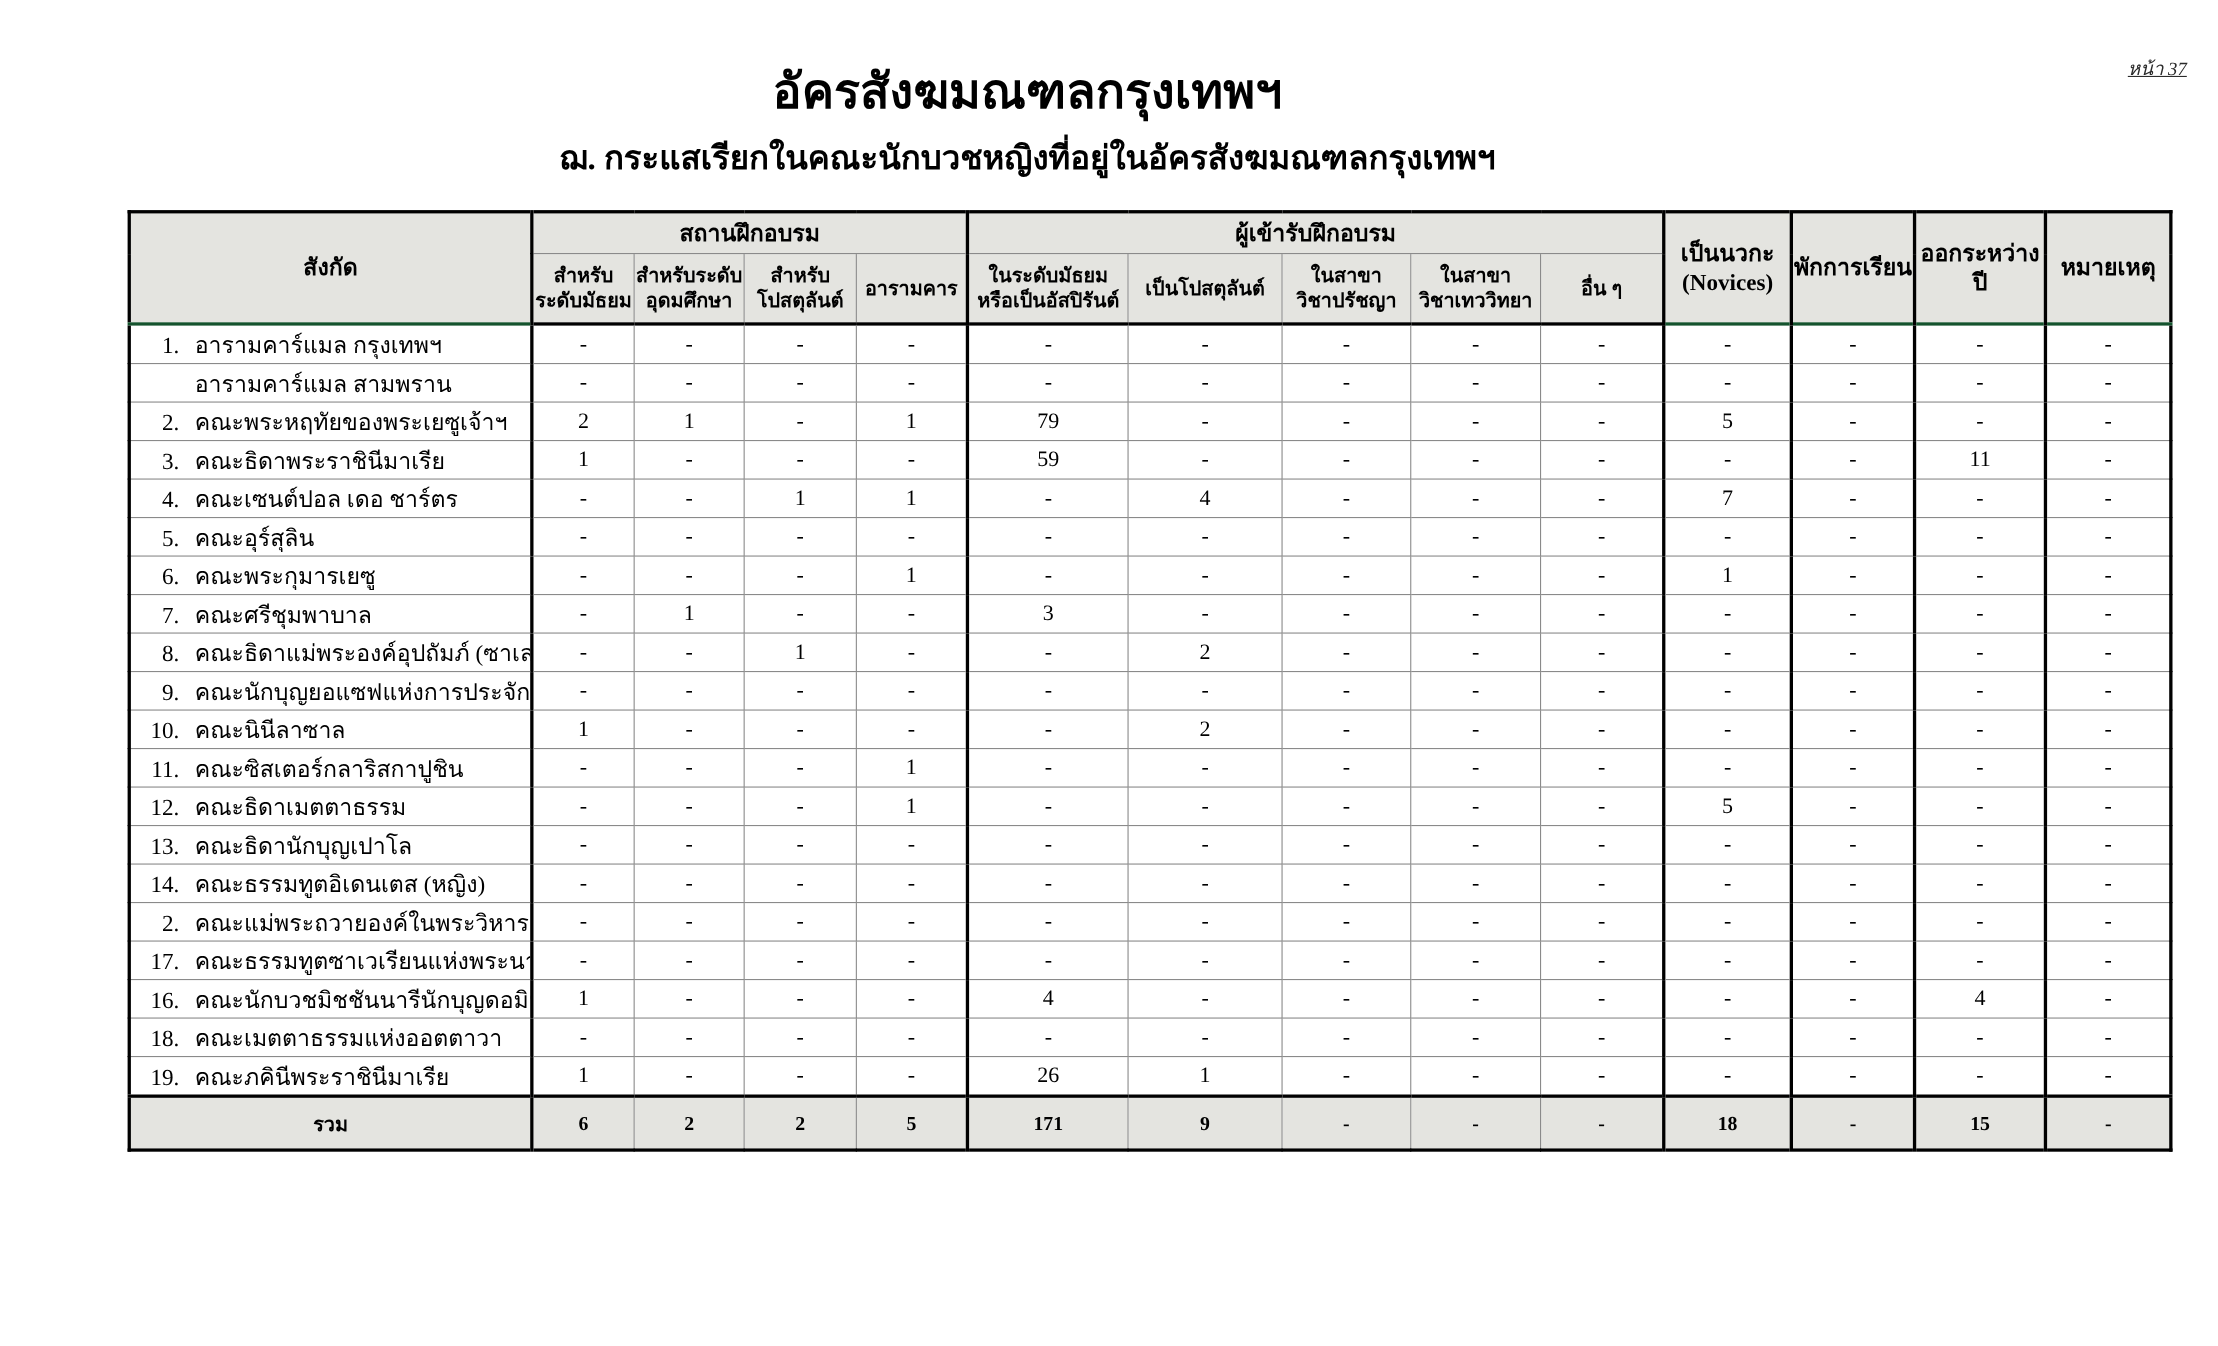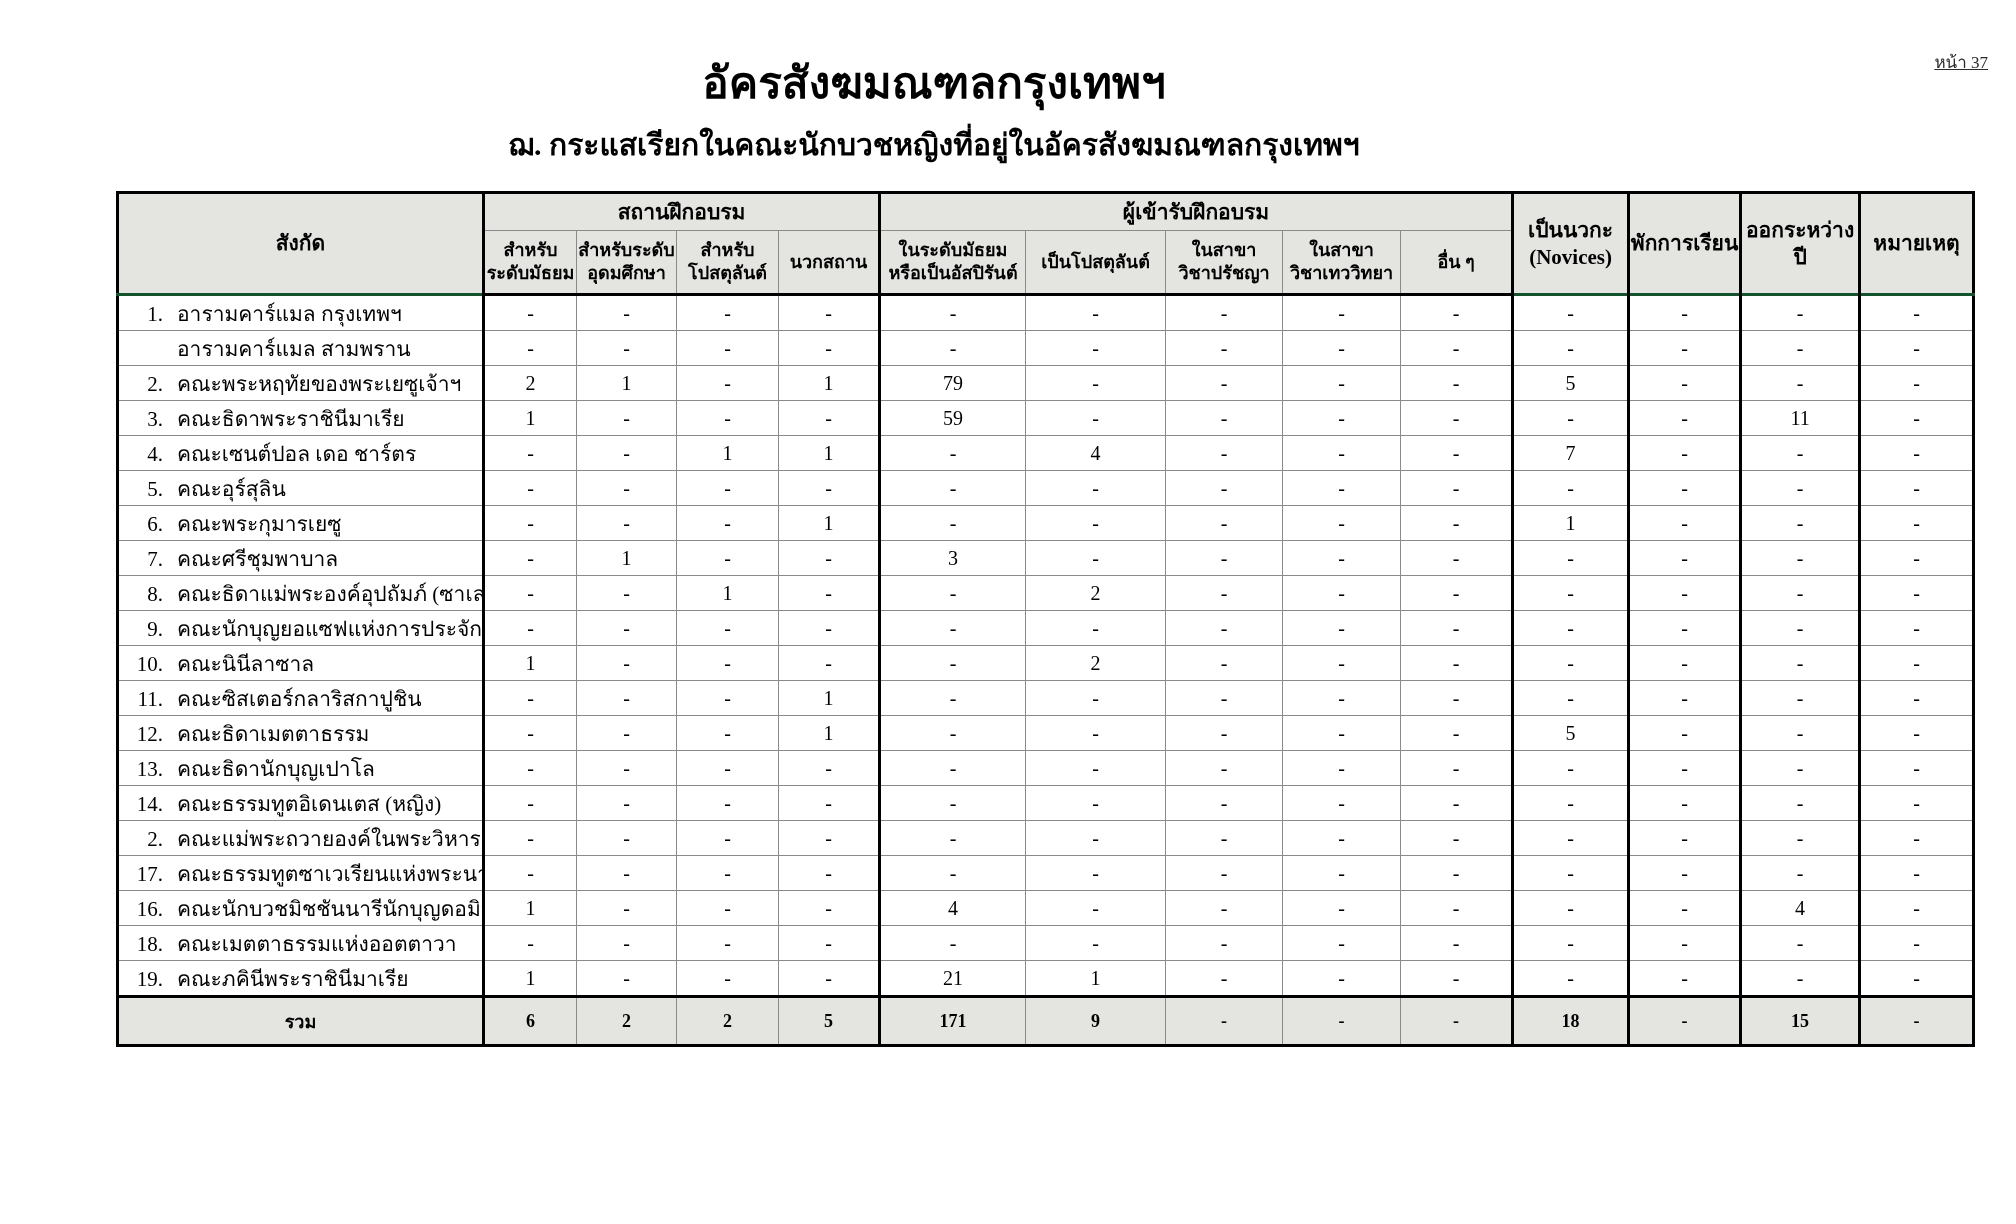--- a/index.html
+++ b/index.html
@@ -6,21 +6,21 @@
   body {
     width:2016px; height:1224px;
     background:#fff;
     font-family:"Liberation Serif","DejaVu Serif",serif;
     color:#000;
     position:relative;
     -webkit-font-smoothing:antialiased;
   }
   .page-num {
     position:absolute; top:48px; right:28px;
-    font-size:17px; 
+    font-size:17px; font-style:italic;
     text-decoration:underline;
     color:#2b2b2b;
   }
   .content { margin-left:116px; width:1636px; padding-top:60px; }
   .title {
     text-align:center; font-weight:bold;
     font-size:44px; line-height:1.1; margin:0;
   }
   .subtitle {
     text-align:center; font-weight:bold;
@@ -98,21 +98,21 @@
         <th rowspan="2" class="tall bR">ออกระหว่างปี</th>
         <th rowspan="2" class="tall">หมายเหตุ</th>
       </tr>
       <tr class="sub">
         <th>สำหรับ
 ระดับมัธยม</th>
         <th>สำหรับระดับ
 อุดมศึกษา</th>
         <th>สำหรับ
 โปสตุลันต์</th>
-        <th class="bR">นวกสถาน</th>
+        <th class="bR">อารามคาร</th>
         <th>ในระดับมัธยม
 หรือเป็นอัสปิรันต์</th>
         <th>เป็นโปสตุลันต์</th>
         <th>ในสาขา
 วิชาปรัชญา</th>
         <th>ในสาขา
 วิชาเทววิทยา</th>
         <th class="bR">อื่น ๆ</th>
       </tr>
     </thead>
@@ -420,21 +420,21 @@
           <td class="v bR">-</td>
           <td class="v bR">-</td>
           <td class="v">-</td>
         </tr>
         <tr>
           <td class="name bR"><span class="no">19.</span><span>คณะภคินีพระราชินีมาเรีย</span></td>
           <td class="v">1</td>
           <td class="v">-</td>
           <td class="v">-</td>
           <td class="v bR">-</td>
-          <td class="v">21</td>
+          <td class="v">26</td>
           <td class="v">1</td>
           <td class="v">-</td>
           <td class="v">-</td>
           <td class="v bR">-</td>
           <td class="v bR">-</td>
           <td class="v bR">-</td>
           <td class="v bR">-</td>
           <td class="v">-</td>
         </tr>
         <tr class="total">

